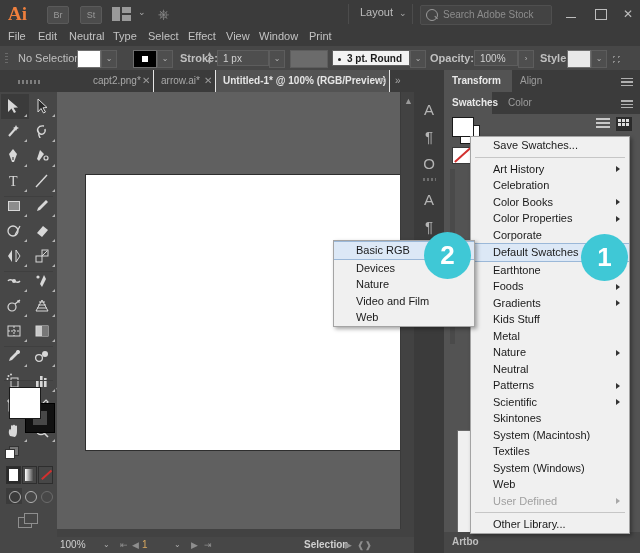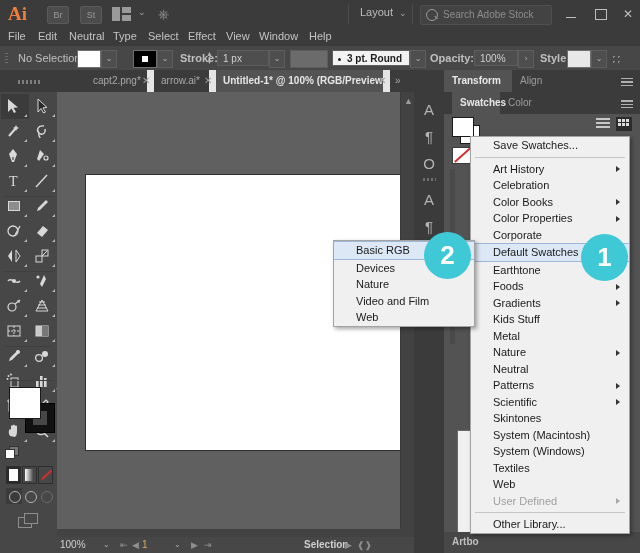--- a/index.html
+++ b/index.html
@@ -64,21 +64,21 @@
     color:#d0d0d0;font-size:10px;line-height:16px;padding-left:5px;box-sizing:border-box;}
   .flat-field{position:absolute;top:4px;height:16px;background:#6b6b6b;border:1px solid #5d5d5d;}
   .brush-field{position:absolute;left:332px;top:4px;width:78px;height:16px;background:#f2f2f2;border:1px solid #5d5d5d;
     color:#1a1a1a;font-size:10px;line-height:16px;padding-left:14px;box-sizing:border-box;font-weight:bold;}
   .brush-field:before{content:"";position:absolute;left:5px;top:7px;width:3px;height:3px;border-radius:50%;background:#222;}
   .dots-ic{position:absolute;left:552px;top:8px;width:10px;height:10px;
     background:radial-gradient(#8a8a8a 1px,transparent 1px);background-size:5px 5px;}
 
   
   .tabbar{position:absolute;left:0;top:70px;width:640px;height:22px;background:#3b3b3b;}
-  .doctab{position:absolute;top:0;height:22px;background:#3b3b3b;border-right:7px solid #e5e5e5;
+  .doctab{position:absolute;top:0;height:22px;background:#3b3b3b;border-right:1px solid #e5e5e5;
     color:#a9a9a9;font-size:10px;line-height:22px;padding:0 7px;box-sizing:border-box;white-space:nowrap;}
   .doctab.active{background:#535353;color:#e6e6e6;font-weight:bold;}
   .tab-x{position:absolute;top:0;color:#9a9a9a;font-size:10px;line-height:22px;}
   .tab-more{position:absolute;left:395px;top:0;color:#a9a9a9;font-size:10px;line-height:22px;}
   .collapse-ic{position:absolute;color:#9a9a9a;font-size:9px;letter-spacing:-1px;}
 
   
   .toolbar{position:absolute;left:0;top:70px;width:57px;height:483px;background:#474747;}
   .tb-head{position:absolute;left:0;top:0;width:57px;height:22px;background:#3b3b3b;}
   .tb-dd{position:absolute;left:18px;top:10px;width:22px;height:4px;
@@ -210,21 +210,21 @@
 
   <div class="menubar" id="menubar">
       <div class="mb-item" style="left: 8px;">File</div>
       <div class="mb-item" style="left: 38px;">Edit</div>
       <div class="mb-item" style="left: 69px;">Neutral</div>
       <div class="mb-item" style="left: 113px;">Type</div>
       <div class="mb-item" style="left: 148px;">Select</div>
       <div class="mb-item" style="left: 188px;">Effect</div>
       <div class="mb-item" style="left: 226px;">View</div>
       <div class="mb-item" style="left: 259px;">Window</div>
-      <div class="mb-item" style="left: 309px;">Help</div>
+      <div class="mb-item" style="left: 309px;">Print</div>
     </div>
 
   <div class="ctrlbar">
     <div class="grip"></div>
     <div class="cb-label" style="left:18px">No Selection</div>
     <div class="swatch-box sw-white"></div>
     <div class="combo-chev" style="left:101px">⌄</div>
     <div class="swatch-box sw-stroke">
         <i></i>
       </div>
@@ -545,21 +545,21 @@
     </div>
 
   <div class="dock">
     <div class="paneltabs" style="top:0" id="prow1">
       <div class="pmenu" style="top:8px"></div>
     <div class="ptab active" style="left: 0px; width: 68px;">Transform</div>
         <div class="ptab" style="left: 68px; width: 42px;">Align</div>
       </div>
     <div class="paneltabs" style="top:22px;background:#3b3b3b" id="prow2">
       <div class="pmenu" style="top:8px"></div>
-    <div class="ptab active" style="left: 8px; width: 48px; text-align: center;">Swatches</div>
+    <div class="ptab active" style="left: 0px; width: 48px; text-align: center;">Swatches</div>
         <div class="ptab" style="left: 56px; width: 40px;">Color</div>
       </div>
 
     <div class="panelbody">
       <div class="sw-ctl">
         <div class="back"></div>
         <div class="front"></div>
       </div>
       <div class="none-sw"></div>
       <div class="reg-sw"></div>
@@ -598,22 +598,22 @@
       <div class="mi"><span>Foods</span><span class="arw"></span></div>
       <div class="mi"><span>Gradients</span><span class="arw"></span></div>
       <div class="mi"><span>Kids Stuff</span></div>
       <div class="mi"><span>Metal</span></div>
       <div class="mi"><span>Nature</span><span class="arw"></span></div>
       <div class="mi"><span>Neutral</span></div>
       <div class="mi"><span>Patterns</span><span class="arw"></span></div>
       <div class="mi"><span>Scientific</span><span class="arw"></span></div>
       <div class="mi"><span>Skintones</span></div>
       <div class="mi"><span>System (Macintosh)</span></div>
+      <div class="mi"><span>Textiles</span></div>
       <div class="mi"><span>System (Windows)</span></div>
-      <div class="mi"><span>Textiles</span></div>
       <div class="mi"><span>Web</span></div>
       <div class="mi dis"><span>User Defined</span><span class="arw"></span></div>
       <div class="msep"></div>
       <div class="mi"><span>Other Library...</span></div>
     </div>
 
   <div class="menu sub" id="submenu">
       <div class="mi hl"><span>Basic RGB</span></div>
       <div class="mi"><span>Devices</span></div>
       <div class="mi"><span>Nature</span></div>

